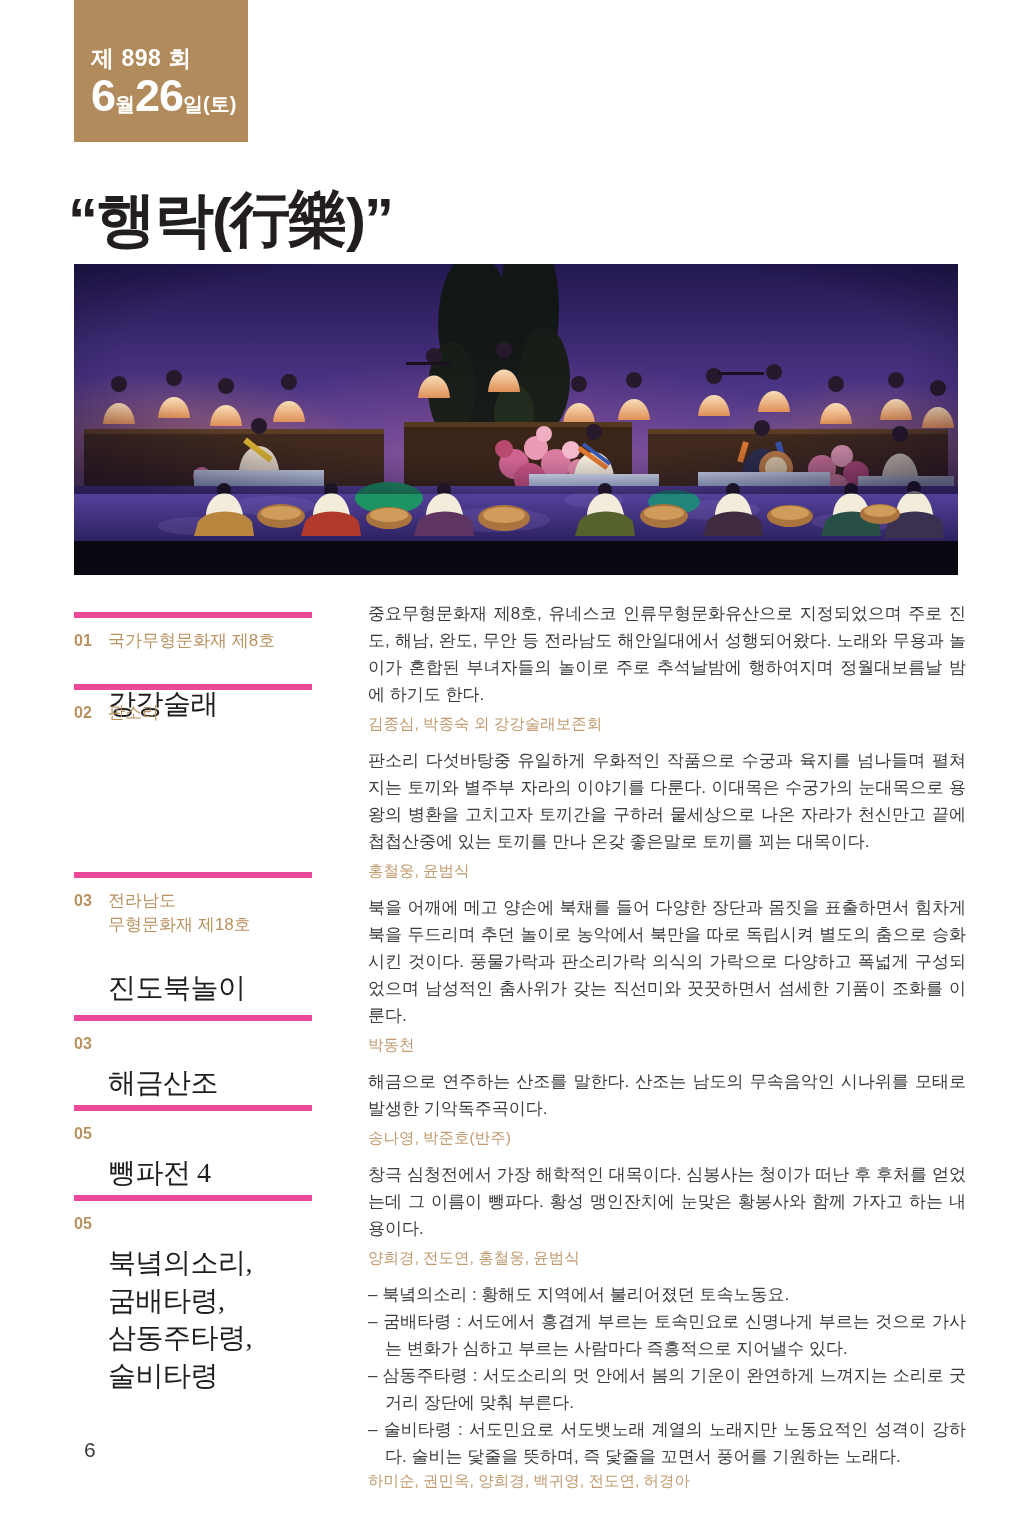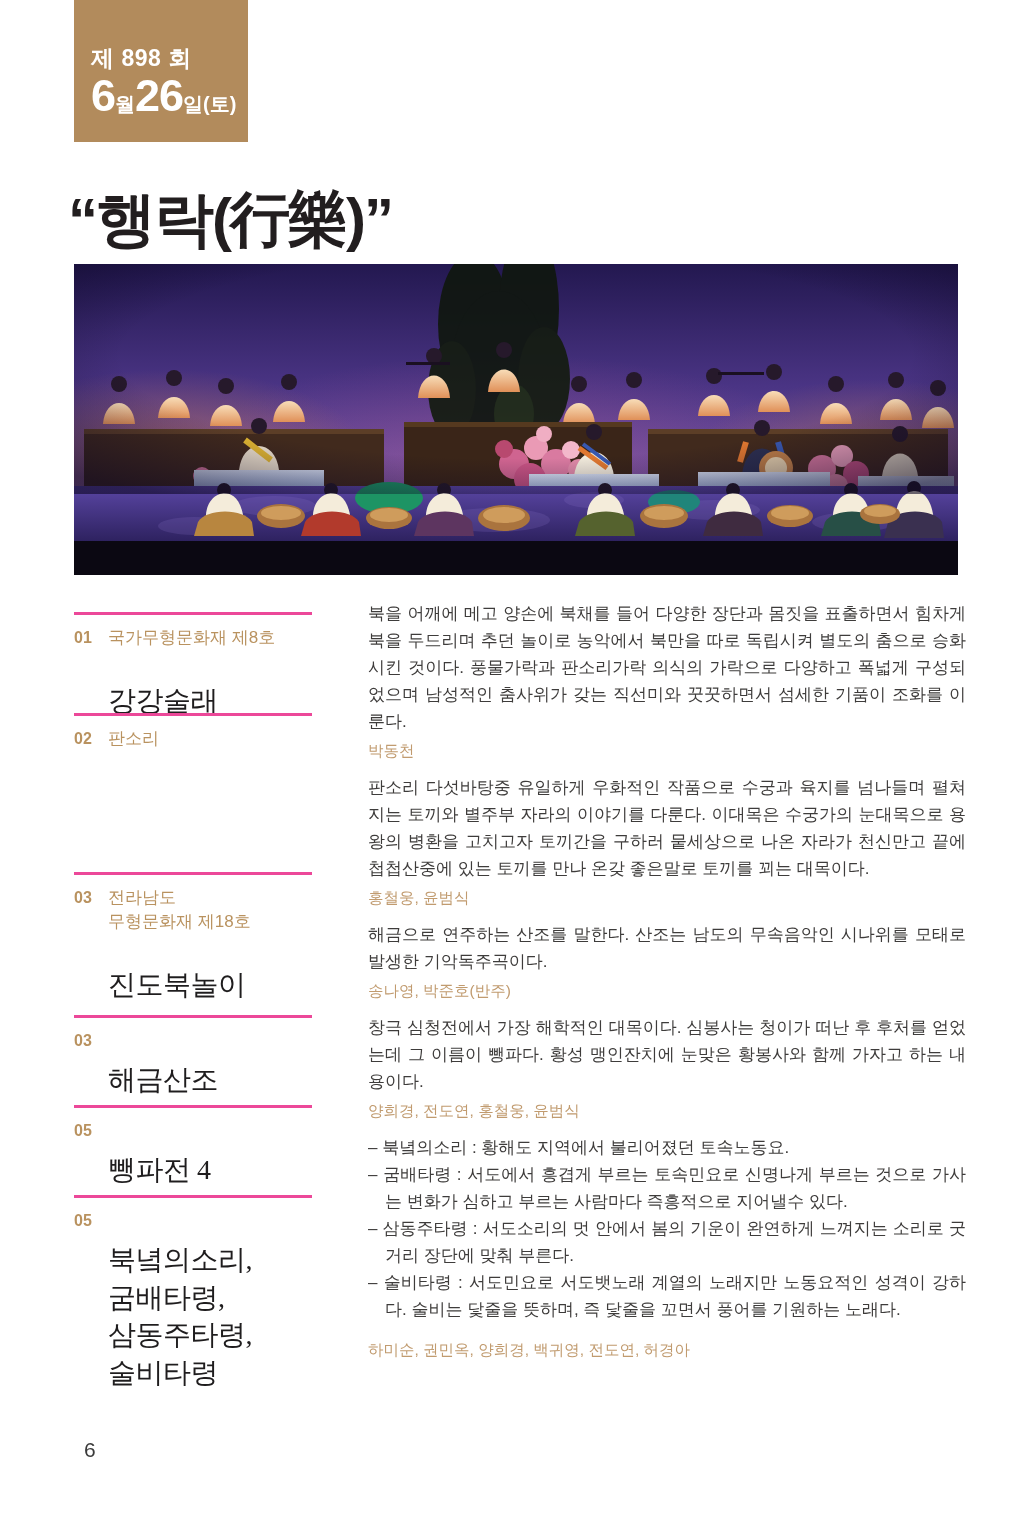--- a/index.html
+++ b/index.html
@@ -27,21 +27,21 @@
     letter-spacing:-2px;line-height:1.3;margin-top:23px;
   }
   
   .photo{
     position:absolute;left:74px;top:264px;width:884px;height:311px;
     overflow:hidden;background:#2a1d52;
   }
   
   .prog-item{
     position:absolute;left:74px;width:238px;
-    border-top:3px solid #ec4899;padding-top:11px;
+    border-top:6px solid #ec4899;padding-top:11px;
     display:grid;grid-template-columns:34px 1fr;box-sizing:border-box;
   }
   .prog-no{font-size:16px;font-weight:bold;color:#b9925f;padding-top:3px;}
   .prog-cat{
     font-size:17px;font-weight:normal;color:#b9925f;line-height:1.4;
     white-space:pre-line;margin-bottom:5px;
   }
   .prog-cat:empty{display:none;margin:0;}
   .prog-title{
     font-family:"Liberation Serif", serif;
@@ -52,21 +52,21 @@
   
   .desc-col{position:absolute;left:368px;top:600px;width:598px;}
   .desc-text{
     font-size:17px;line-height:27px;color:#3e3c3b;margin:0 0 5px 0;
     text-align:justify;
   }
   .desc-li{
     font-size:17px;line-height:27px;color:#3e3c3b;
     padding-left:17px;text-indent:-17px;text-align:justify;
   }
-  .desc-list{margin:0 0 16px 0;}
+  .desc-list{margin:0 0 0 0;}
   .desc-performers{
     font-size:15.5px;line-height:21px;color:#c19b6f;margin:0 0 13px 0;
   }
   
   .page-number{
     position:absolute;left:84px;top:1438px;
     font-size:21px;color:#3a3a3a;
   }
 </style>
 </head>
@@ -334,21 +334,21 @@
   <div>
 
     <div class="prog-item" style="top:612px">
       <span class="prog-no">01</span>
       <div class="prog-body">
         <div class="prog-cat">국가무형문화재 제8호</div>
         <div class="prog-title">강강술래</div>
       </div>
     </div>
 
-    <div class="prog-item" style="top:713px">
+    <div class="prog-item" style="top:684px">
       <span class="prog-no">02</span>
       <div class="prog-body">
         <div class="prog-cat">판소리</div>
       </div>
     </div>
 
     <div class="prog-item" style="top:872px">
       <span class="prog-no">03</span>
       <div class="prog-body">
         <div class="prog-cat">전라남도
@@ -381,29 +381,33 @@
 굼배타령,
 삼동주타령,
 술비타령</div>
       </div>
     </div>
 
   </div>
 
   <div class="desc-col">
 
+    <div>
+      <p class="desc-text">중요무형문화재 제8호, 유네스코 인류무형문화유산으로 지정되었으며 주로 진도, 해남, 완도, 무안 등 전라남도 해안일대에서 성행되어왔다. 노래와 무용과 놀이가 혼합된 부녀자들의 놀이로 주로 추석날밤에 행하여지며 정월대보름날 밤에 하기도 한다.</p>
+      <p class="desc-performers">김종심, 박종숙 외 강강술래보존회</p>
+    </div>
+
+    <div>
+      <p class="desc-text">판소리 다섯바탕중 유일하게 우화적인 작품으로 수궁과 육지를 넘나들며 펼쳐지는 토끼와 별주부 자라의 이야기를 다룬다. 이대목은 수궁가의 눈대목으로 용왕의 병환을 고치고자 토끼간을 구하러 뭍세상으로 나온 자라가 천신만고 끝에 첩첩산중에 있는 토끼를 만나 온갖 좋은말로 토끼를 꾀는 대목이다.</p>
+      <p class="desc-performers">홍철웅, 윤범식</p>
+    </div>
 
     <div>
       <p class="desc-text">북을 어깨에 메고 양손에 북채를 들어 다양한 장단과 몸짓을 표출하면서 힘차게 북을 두드리며 추던 놀이로 농악에서 북만을 따로 독립시켜 별도의 춤으로 승화시킨 것이다. 풍물가락과 판소리가락 의식의 가락으로 다양하고 폭넓게 구성되었으며 남성적인 춤사위가 갖는 직선미와 꿋꿋하면서 섬세한 기품이 조화를 이룬다.</p>
       <p class="desc-performers">박동천</p>
-    </div>
-
-    <div>
-      <p class="desc-text">판소리 다섯바탕중 유일하게 우화적인 작품으로 수궁과 육지를 넘나들며 펼쳐지는 토끼와 별주부 자라의 이야기를 다룬다. 이대목은 수궁가의 눈대목으로 용왕의 병환을 고치고자 토끼간을 구하러 뭍세상으로 나온 자라가 천신만고 끝에 첩첩산중에 있는 토끼를 만나 온갖 좋은말로 토끼를 꾀는 대목이다.</p>
-      <p class="desc-performers">홍철웅, 윤범식</p>
     </div>
 
     <div>
       <p class="desc-text">해금으로 연주하는 산조를 말한다. 산조는 남도의 무속음악인 시나위를 모태로 발생한 기악독주곡이다.</p>
       <p class="desc-performers">송나영, 박준호(반주)</p>
     </div>
 
     <div>
       <p class="desc-text">창극 심청전에서 가장 해학적인 대목이다. 심봉사는 청이가 떠난 후 후처를 얻었는데 그 이름이 뺑파다. 황성 맹인잔치에 눈맞은 황봉사와 함께 가자고 하는 내용이다.</p>
       <p class="desc-performers">양희경, 전도연, 홍철웅, 윤범식</p>

